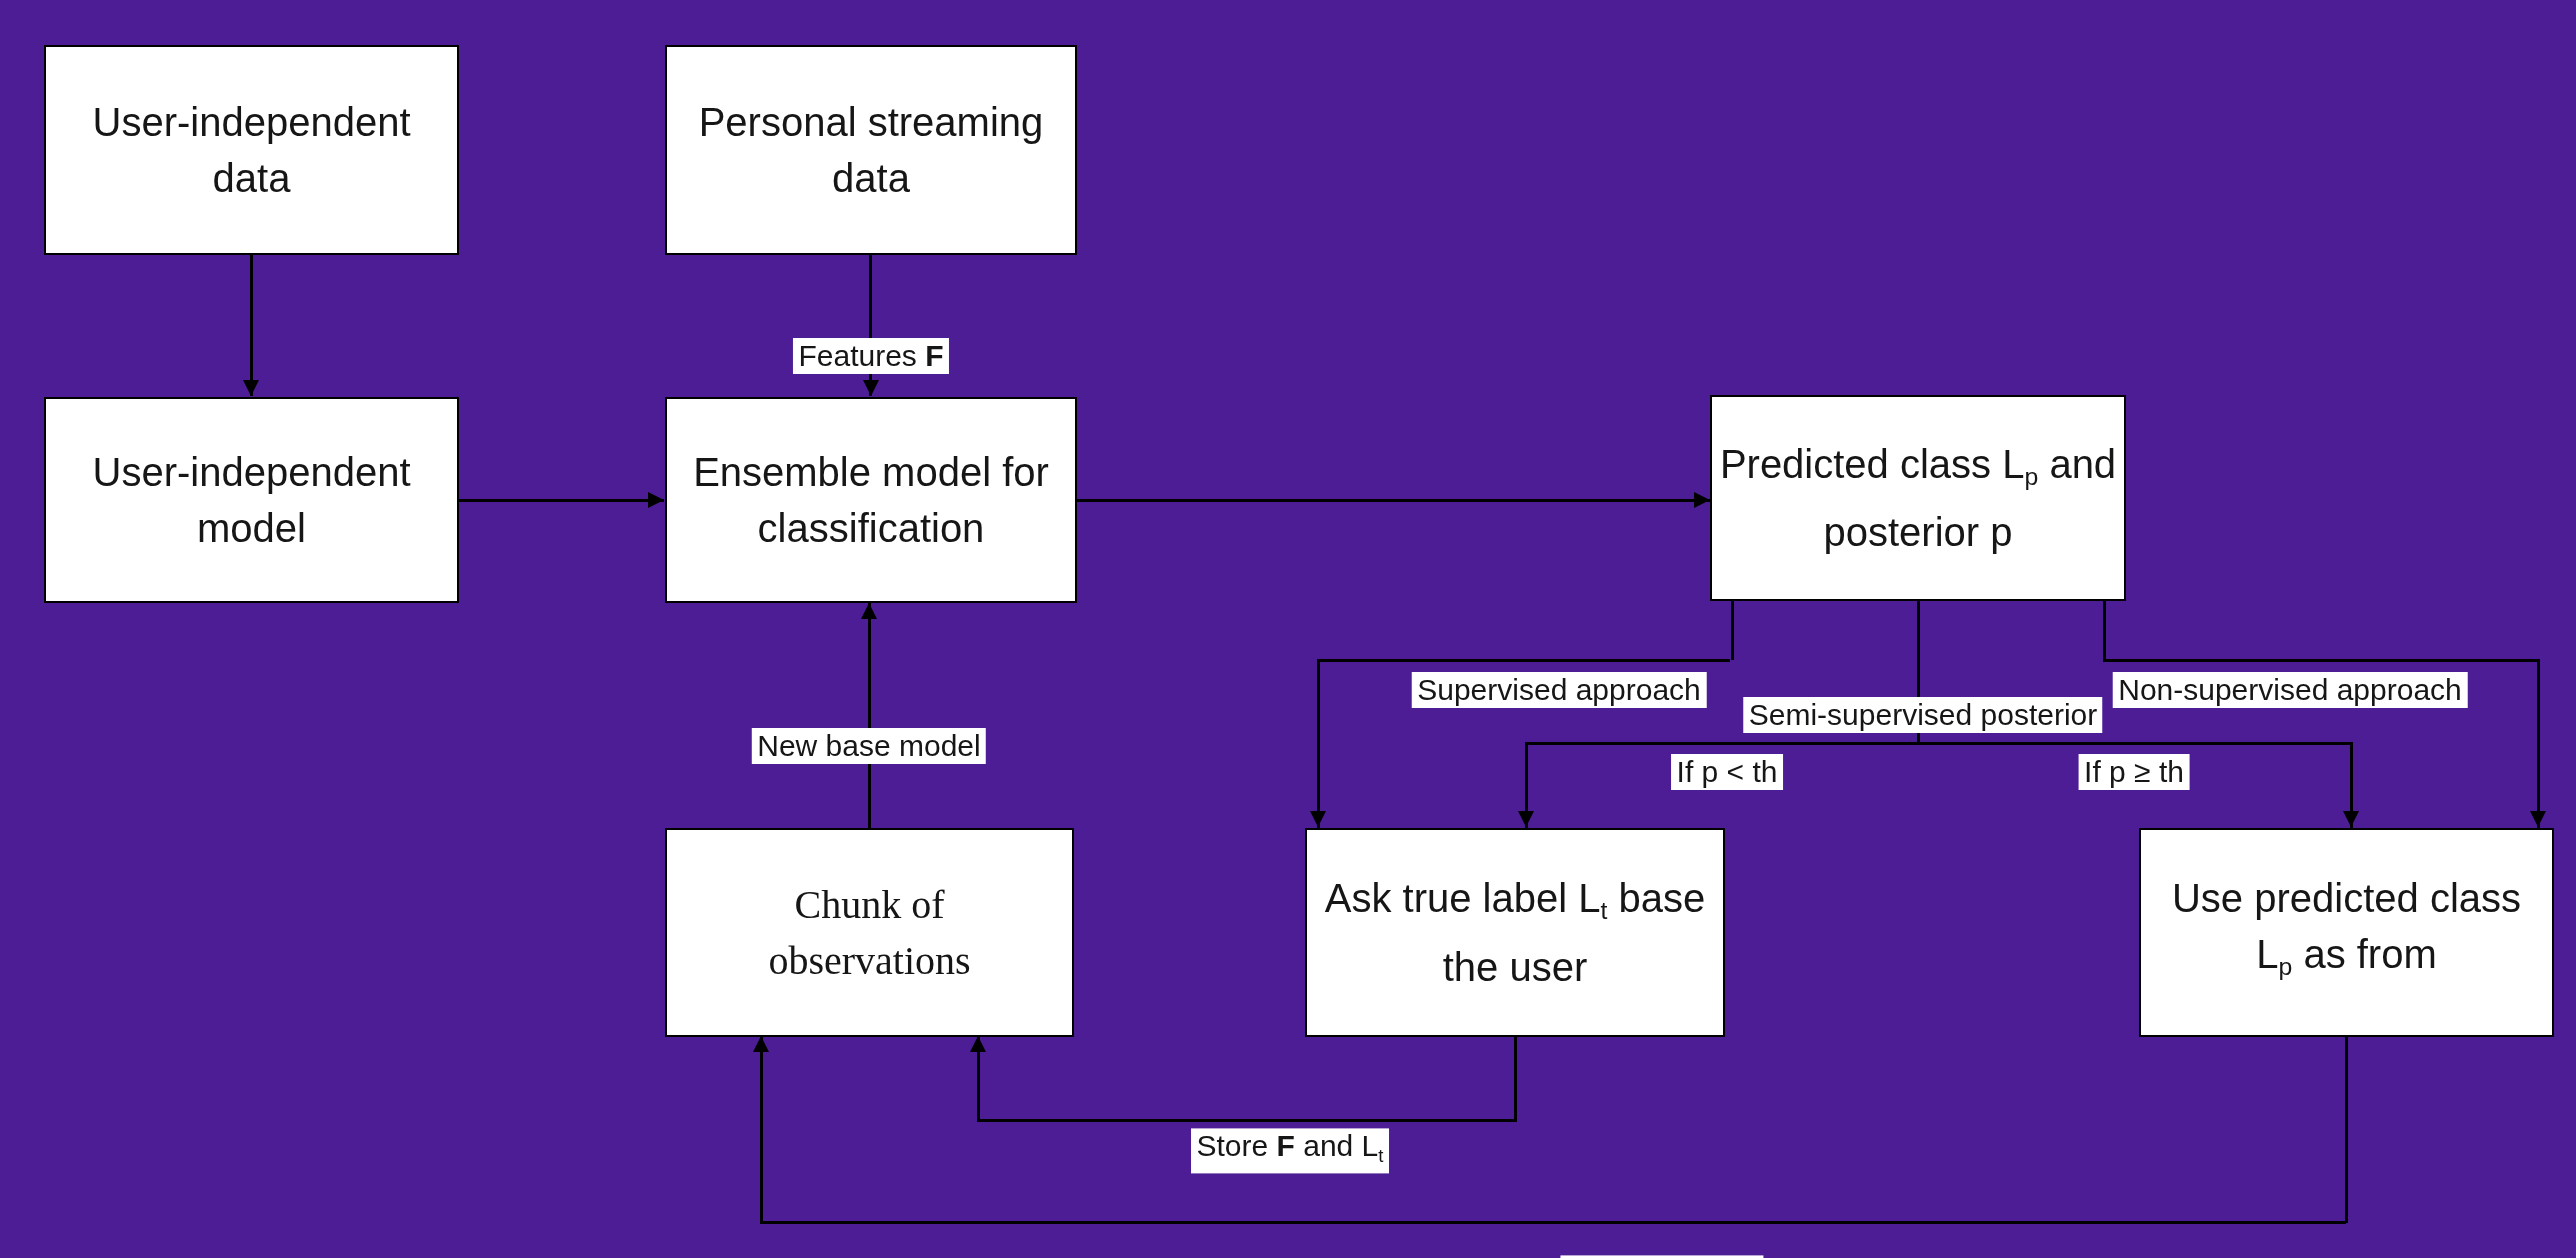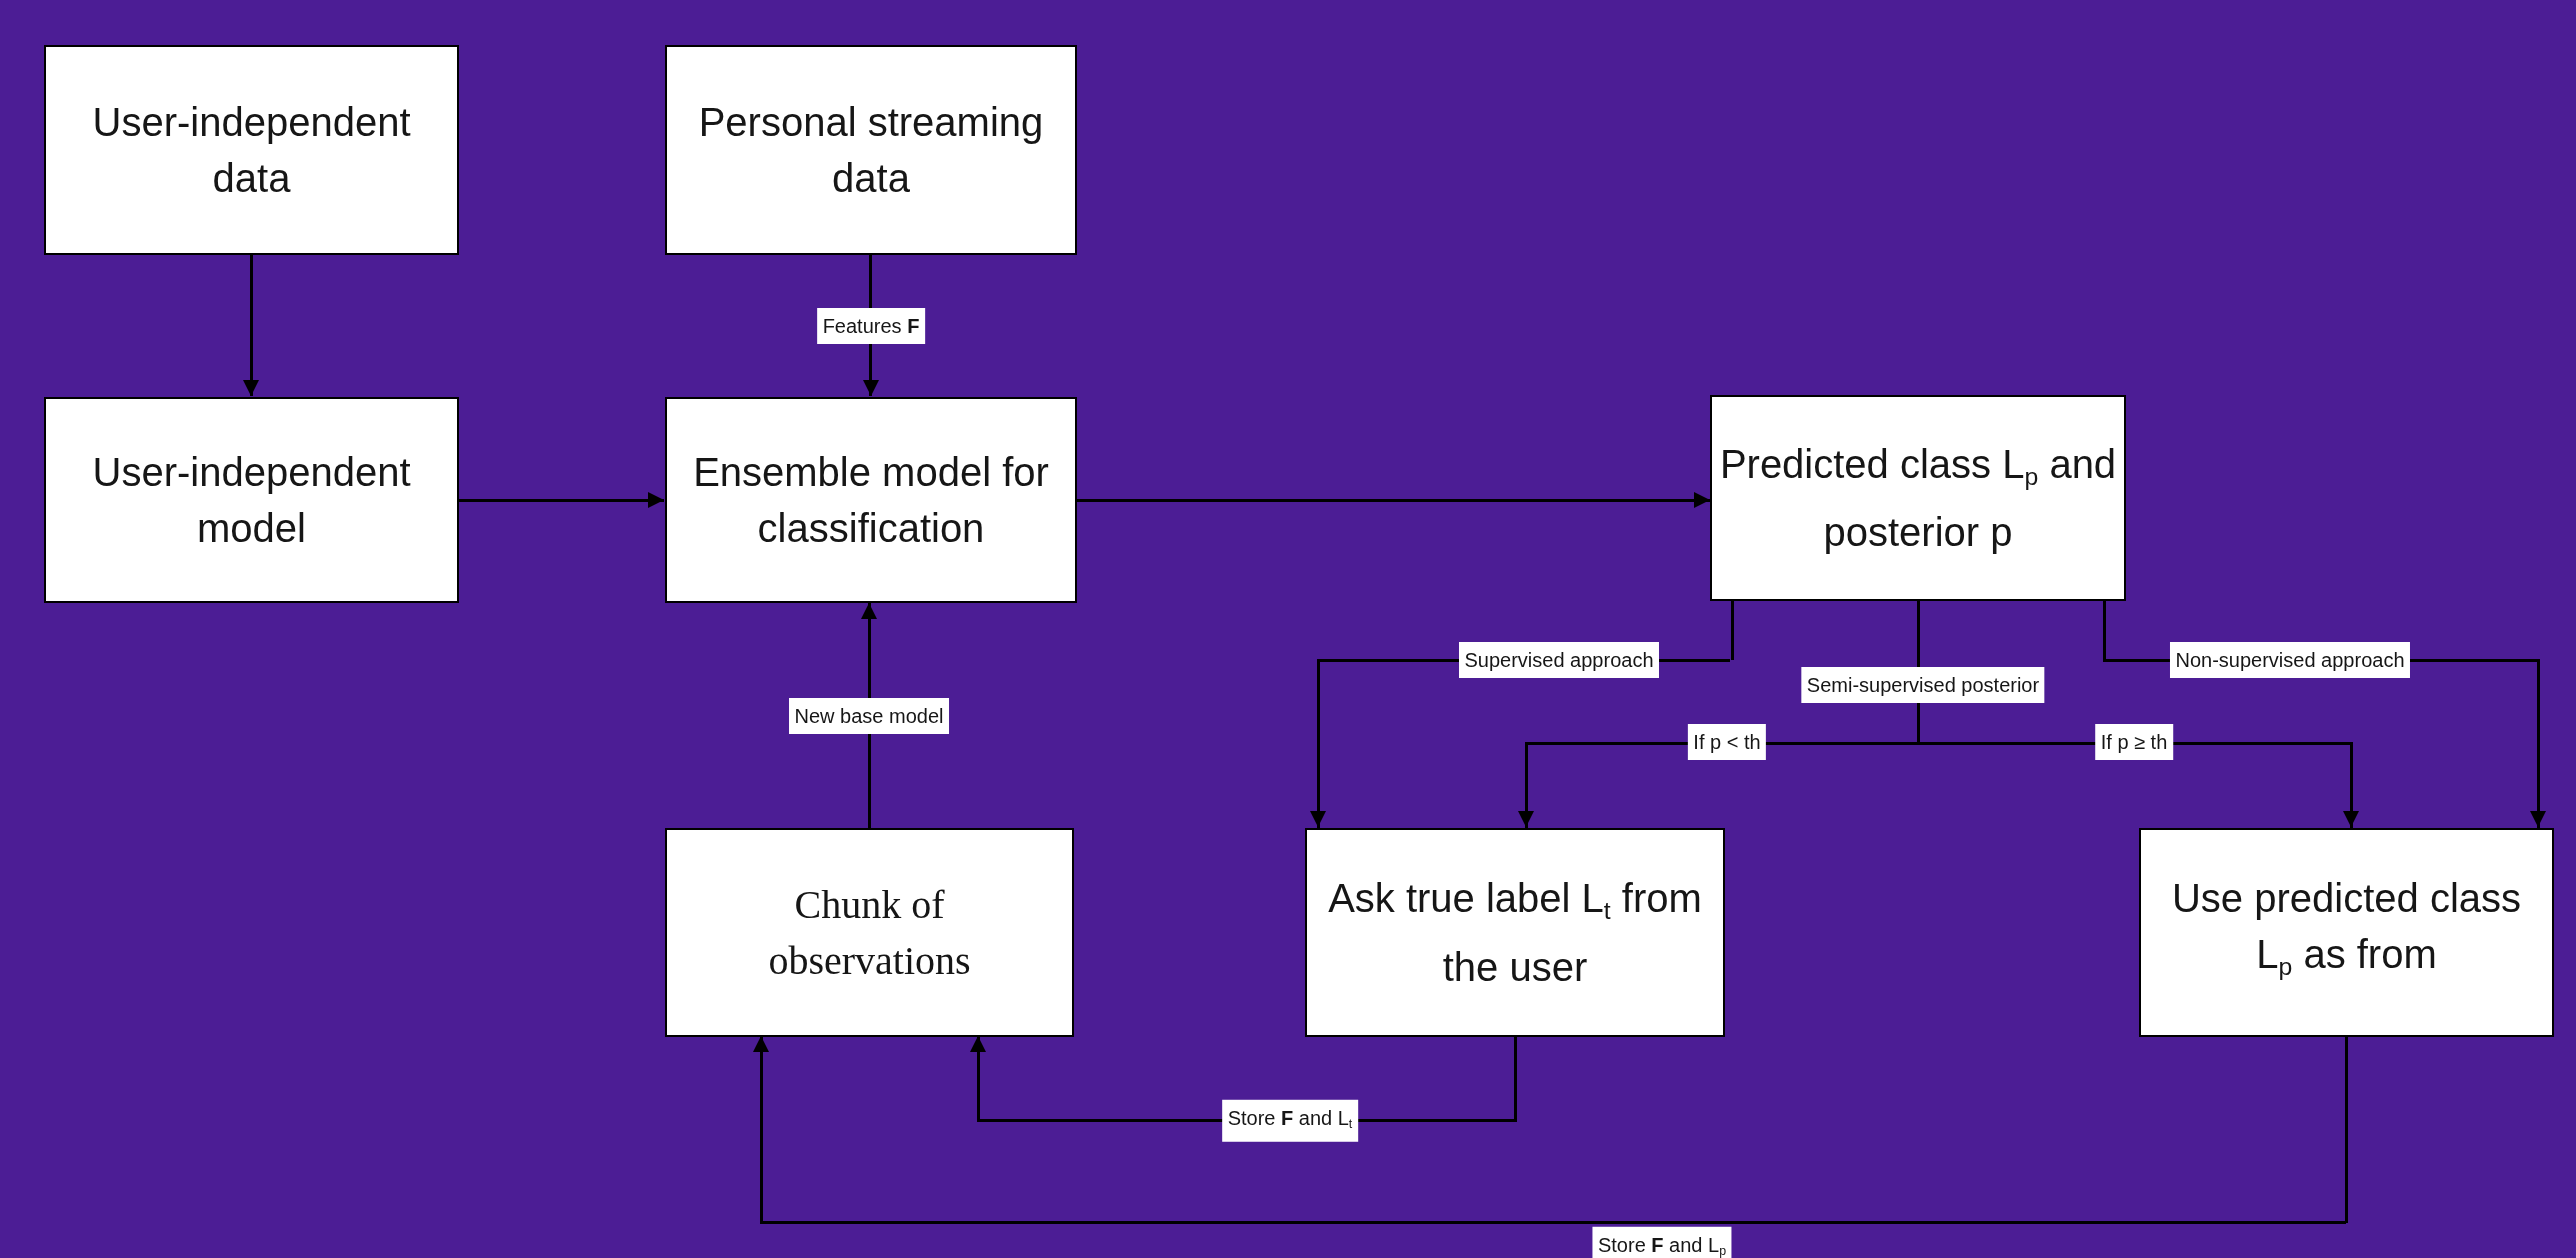--- a/index.html
+++ b/index.html
@@ -18,22 +18,22 @@
   .h{height:2.7px;}
   .v{width:2.7px;}
 
   
   .arr{position:absolute;width:0;height:0;z-index:2;}
   .arr.down {border-left:8.2px solid transparent;border-right:8.2px solid transparent;border-top:16.5px solid #000;}
   .arr.up   {border-left:8.2px solid transparent;border-right:8.2px solid transparent;border-bottom:16.5px solid #000;}
   .arr.right{border-top:8.2px solid transparent;border-bottom:8.2px solid transparent;border-left:16.5px solid #000;}
 
   
-  .edge-label{position:absolute;background:#fff;font-size:20px;line-height:36px;
-              padding:0 5.5px;white-space:nowrap;transform:translate(-50%,-50%);z-index:4;}
+  .edge-label{position:absolute;background:#fff;font-size:30px;line-height:36px;
+              padding:0 5.5px;white-space:nowrap;transform:translate(-50%,-50%);z-index:4;margin-top:30px;}
 
   .bf{font-weight:700;}
   .sb{font-size:0.62em;vertical-align:-0.28em;}
 </style>
 </head>
 <body>
 
 <div class="canvas">
 
   <div class="node" style="left:44px;top:45px;width:415px;height:210px;">
@@ -73,21 +73,21 @@
 
   <div class="node" style="left:665px;top:828px;width:409px;height:209px;font-family:Liberation Serif, serif;">
     <div class="node-text">
       <span>Chunk of</span><br>
       <span>observations</span>
     </div>
   </div>
 
   <div class="node" style="left:1305px;top:828px;width:420px;height:209px;">
     <div class="node-text">
-      <span>Ask true label L</span><span class="sb">t</span><span> from</span><br>
+      <span>Ask true label L</span><span class="sb">t</span><span> base</span><br>
       <span>the user</span>
     </div>
   </div>
 
   <div class="node" style="left:2139px;top:828px;width:415px;height:209px;">
     <div class="node-text">
       <span>Use predicted class</span><br>
       <span>L</span><span class="sb">p</span><span> as from</span>
     </div>
   </div>

